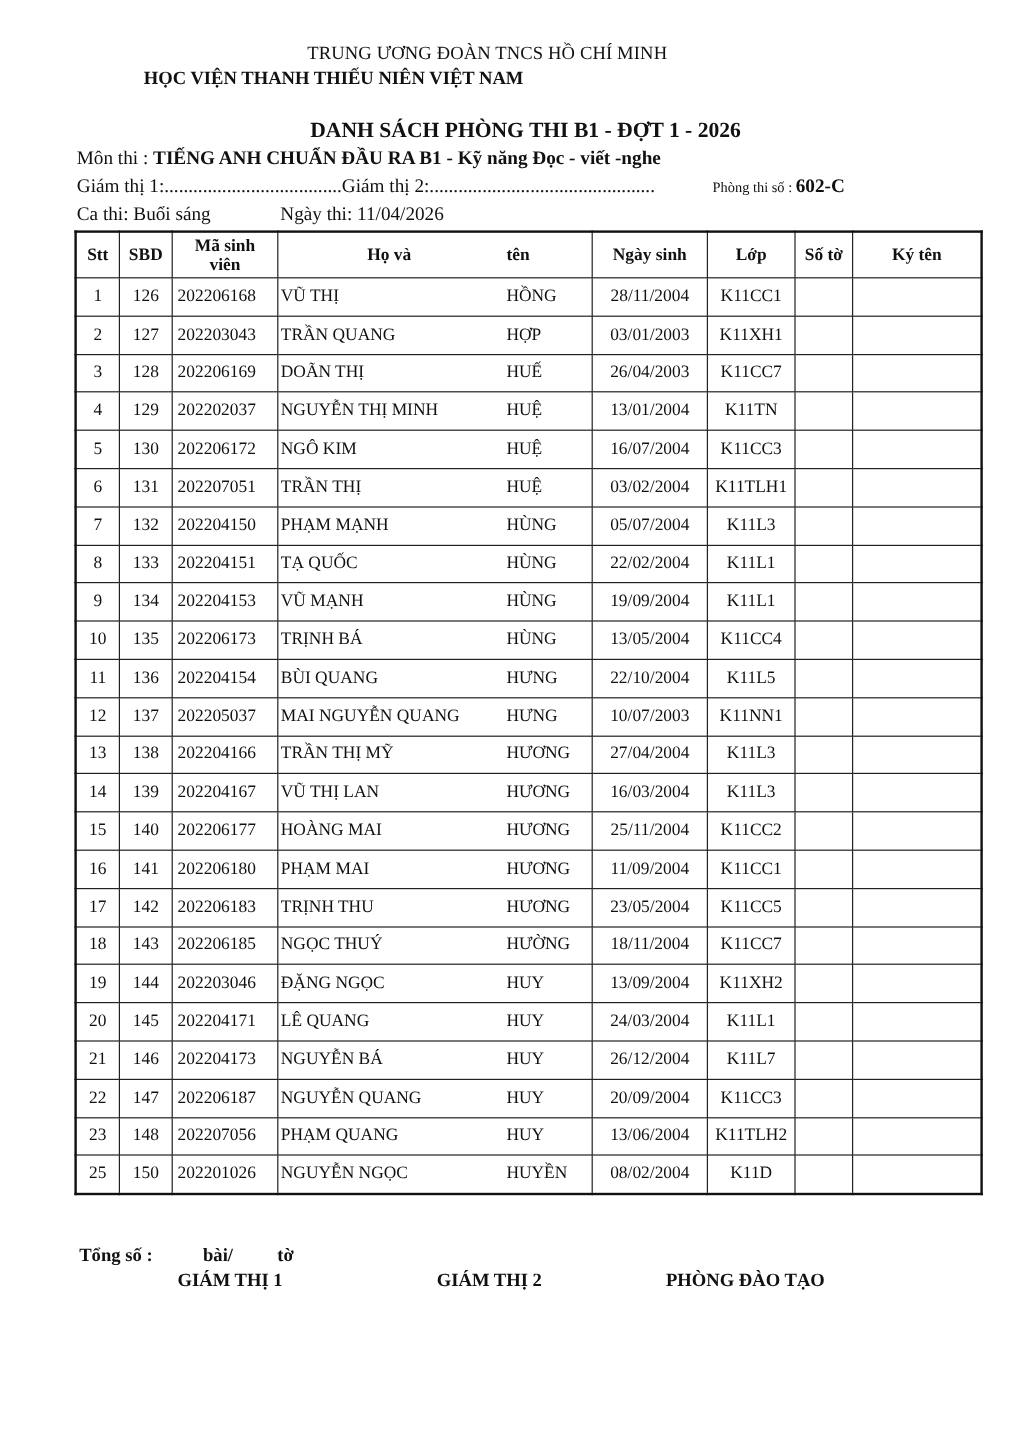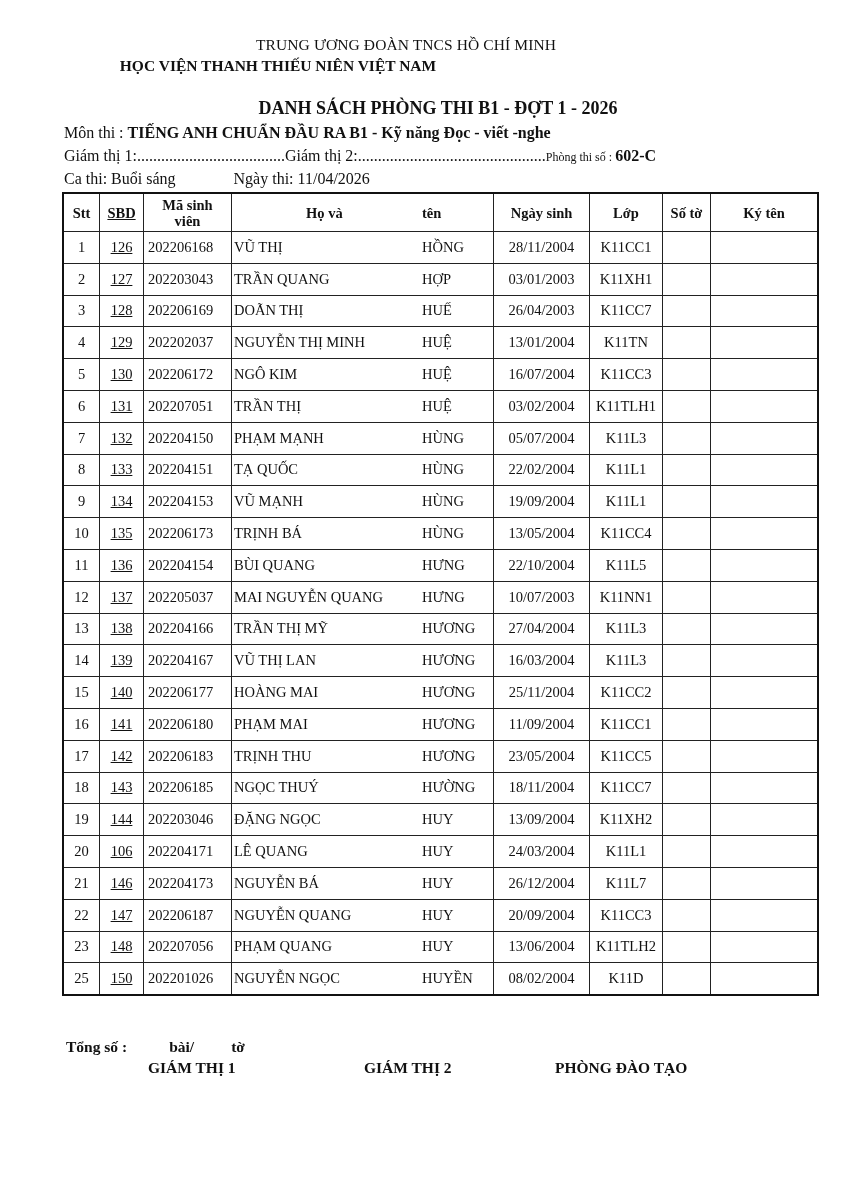--- a/index.html
+++ b/index.html
@@ -7,30 +7,30 @@
          font-family: "Liberation Serif", "DejaVu Serif", serif; color: #111; }
   .abs { position: absolute; white-space: nowrap; }
   .org1 { left: 0; width: 556px; top: 36px; text-align: right; font-size: 15.5px; letter-spacing: 0.1px; }
   .org2 { left: 0; width: 556px; top: 57px; text-align: center; font-size: 15.5px; font-weight: bold; }
   .title { left: 0; width: 876px; top: 98px; text-align: center; font-size: 18px; font-weight: bold; }
   .line { left: 64px; font-size: 16px; }
   .l1 { top: 124px; }
   .l1 b { font-weight: bold; }
   .l2 { top: 147px; }
   .l3 { top: 170px; }
-  .small { font-size: 12px; }
+  .small { font-size: 12px; margin-left: 48px; }
   .room { font-weight: bold; font-size: 16px; }
 
   table.roster { position: absolute; left: 62px; top: 192px; border-collapse: collapse;
                  table-layout: fixed; font-size: 14.5px; }
   table.roster td, table.roster th { border: 1px solid #222; padding: 0; height: 30.8px; }
   table.roster { border: 2px solid #111; }
   table.roster th { font-weight: bold; height: 37px; font-size: 14.5px; line-height: 16px; }
   .c-stt { width: 35px; text-align: center; }
-  .c-sbd { width: 43px; text-align: center; text-decoration: underline; }
+  .c-sbd { width: 43px; text-align: center; }
   .c-msv { width: 83px; text-align: center; }
   .c-name { width: 261px; text-align: left; }
   .c-dob { width: 95px; text-align: center; }
   .c-cls { width: 72px; text-align: center; }
   .c-so { width: 47px; text-align: center; }
   .c-ky { width: 106px; text-align: center; }
   th.c-name { text-align: left; }
   .hname { display: inline-block; width: 190px; padding-left: 74px; box-sizing: border-box; }
   .nm-ho { display: inline-block; width: 190px; padding-left: 2px; box-sizing: border-box; }
   .nm-ten { display: inline-block; }
@@ -264,21 +264,21 @@
         <td class="c-sbd">144</td>
         <td class="c-msv">202203046</td>
         <td class="c-name"><span class="nm-ho">ĐẶNG NGỌC</span><span class="nm-ten">HUY</span></td>
         <td class="c-dob">13/09/2004</td>
         <td class="c-cls">K11XH2</td>
         <td class="c-so"></td>
         <td class="c-ky"></td>
       </tr>
       <tr>
         <td class="c-stt">20</td>
-        <td class="c-sbd">106</td>
+        <td class="c-sbd">145</td>
         <td class="c-msv">202204171</td>
         <td class="c-name"><span class="nm-ho">LÊ QUANG</span><span class="nm-ten">HUY</span></td>
         <td class="c-dob">24/03/2004</td>
         <td class="c-cls">K11L1</td>
         <td class="c-so"></td>
         <td class="c-ky"></td>
       </tr>
       <tr>
         <td class="c-stt">21</td>
         <td class="c-sbd">146</td>

